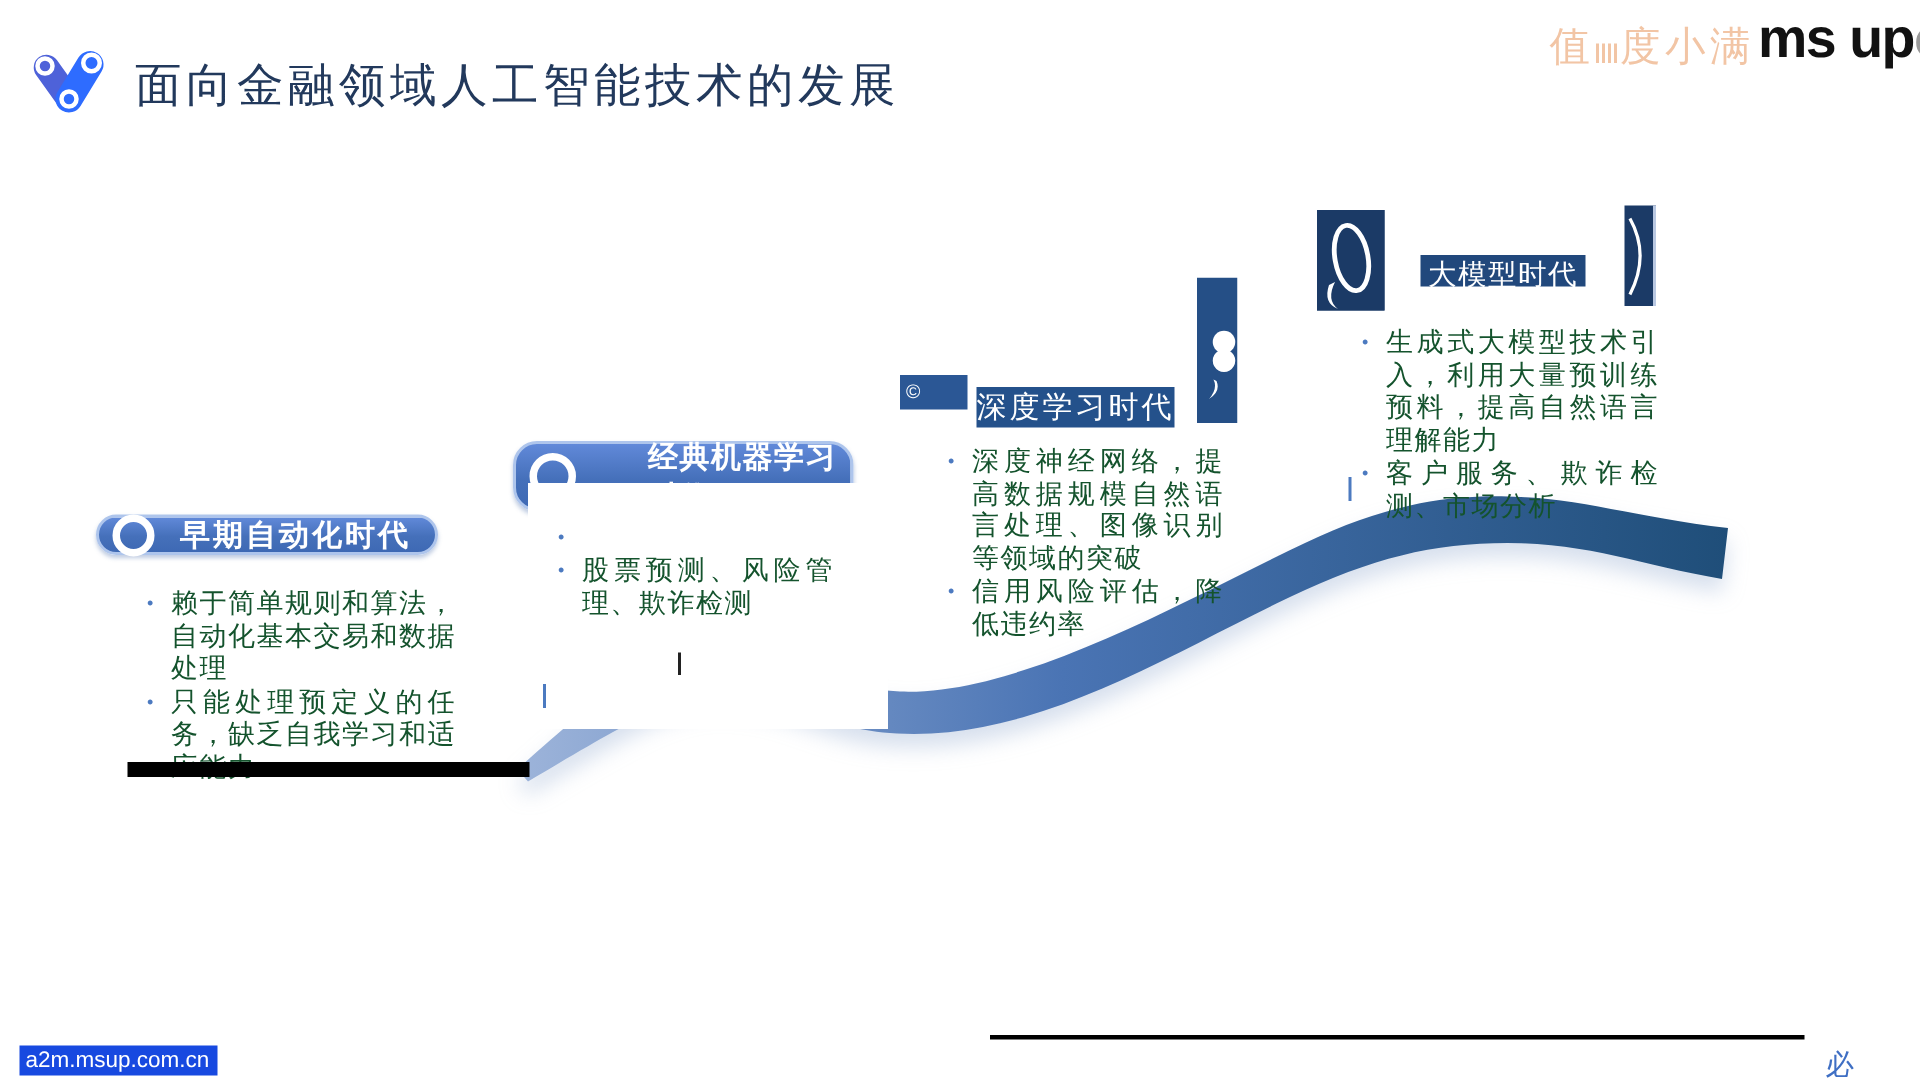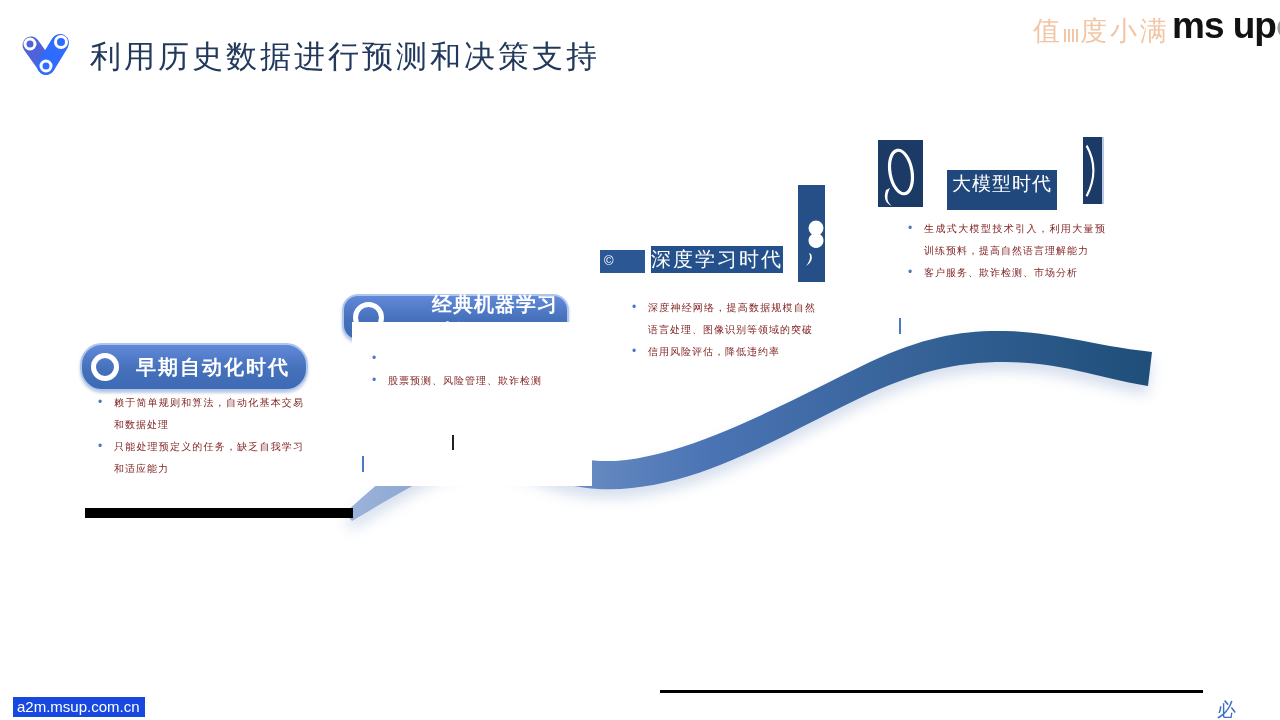--- a/index.html
+++ b/index.html
@@ -37,52 +37,52 @@
     box-shadow:0 2px 3px rgba(70,105,170,.35);
   }
   .pill .ring {
     border-radius:50%; border:5px solid #ffffff; background:transparent;
     margin-left:9px; flex:0 0 auto;
   }
   .pill .pill-label {
     color:#ffffff; font-family:"Liberation Sans","DejaVu Sans",sans-serif;
     font-weight:bold; letter-spacing:2px;
   }
-  .pill-1 { left:80px; top:343px; width:228px; height:48px; }
+  .pill-1 { left:64px; top:343px; width:228px; height:27px; }
   .pill-1 .ring { width:28px; height:28px; }
   .pill-1 .pill-label { font-size:20px; margin-left:17px; }
   .pill-2 { left:342px; top:294px; width:227px; height:47px; border-radius:16px;gap:36px; }
   .pill-2 .ring { width:31px; height:31px; }
   .pill-2 .pill-label { font-size:20px; margin-left:12px; letter-spacing:1px; }
 
   
   .clip-panel { left:352px; top:322px; width:240px; height:164px; background:#ffffff; }
 
   
   .navy-chip { background:#2b5795; color:#ffffff; }
   .era3-c { left:600px; top:250px; width:45px; height:23px; font-size:13px;
             padding-left:4px; line-height:22px; font-family:"Liberation Sans",sans-serif; }
-  .era3-title { left:651px; top:246px; width:132px; height:27px; background:#24518b;
+  .era3-title { left:651px; top:258px; width:132px; height:27px; background:#24518b;
             color:#fff; font-size:20px; letter-spacing:2px; text-align:left; line-height:27px; }
-  .era4-title { left:947px; top:170px; width:110px; height:40px; background:#21487c;
+  .era4-title { left:947px; top:170px; width:110px; height:21px; background:#21487c;
             color:#fff; font-size:19px; letter-spacing:1px; text-align:center; line-height:26px; }
   .era4-rect-left  { left:878px; top:140px; width:45px; height:67px; background:#1b3a66; }
   .era4-rect-right { left:1083px; top:137px; width:21px; height:67px; background:#1b3a66;
                      border-right:2px solid #b9c8e2; }
   .decor-semicolon { left:798px; top:185px; width:27px; height:97px; }
 
   
   .bullets { list-style:none; }
   .bullets li { display:flex; margin-bottom:1px; }
   .bullets .dot {
     flex:0 0 16px; color:#4c7ac0; font-size:12px; line-height:21px;
     font-family:"Liberation Sans",sans-serif;
   }
   .bullets .btxt {
-    flex:1; font-size:10px; line-height:21.5px; color:#7f1d1d;
+    flex:1; font-size:18px; line-height:21.5px; color:#14532d;
     letter-spacing:1px; text-align:justify;
   }
   .bl-1 { left:98px;  top:392px; width:212px; }
   .bl-1 .btxt { width:190px; flex:0 0 190px; }
   .bl-2 { left:372px; top:348px; width:190px; }
   .bl-2 .btxt { width:168px; flex:0 0 168px; }
   .bl-3 { left:632px; top:297px; width:190px; }
   .bl-3 .btxt { width:168px; flex:0 0 168px; }
   .bl-4 { left:908px; top:218px; width:202px; }
   .bl-4 .btxt { width:182px; flex:0 0 182px; }
@@ -132,21 +132,21 @@
     Z"></path>
 </svg>
 
 <svg class="abs logo-v" viewBox="0 0 56 50">
   <line x1="13" y1="15" x2="28" y2="36" stroke="#4e62d9" stroke-width="17" stroke-linecap="round"></line>
   <line x1="42" y1="13" x2="28" y2="36" stroke="#2e6cff" stroke-width="18" stroke-linecap="round"></line>
   <circle cx="12" cy="14" r="5" fill="none" stroke="#ffffff" stroke-width="3"></circle>
   <circle cx="43" cy="12" r="5.5" fill="none" stroke="#ffffff" stroke-width="3"></circle>
   <circle cx="28" cy="36" r="5" fill="none" stroke="#ffffff" stroke-width="3"></circle>
 </svg>
-<div class="abs page-title">利用历史数据进行预测和决策支持</div>
+<div class="abs page-title">面向金融领域人工智能技术的发展</div>
 
 <div class="abs brand-dxm">
   <span>值</span>
   <span class="tickmarks">
       <i></i>
       <i></i>
       <i></i>
       <i></i>
     </span>
   <span>度小满</span>

